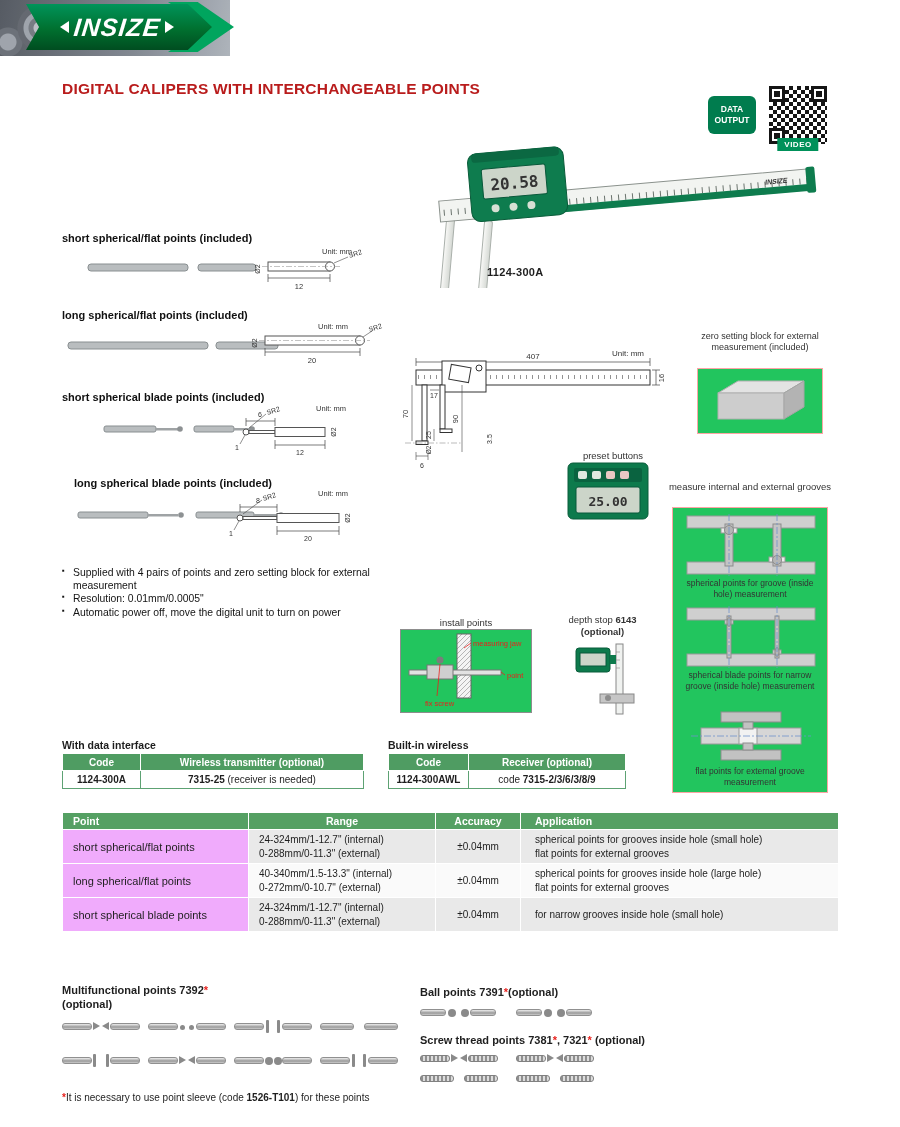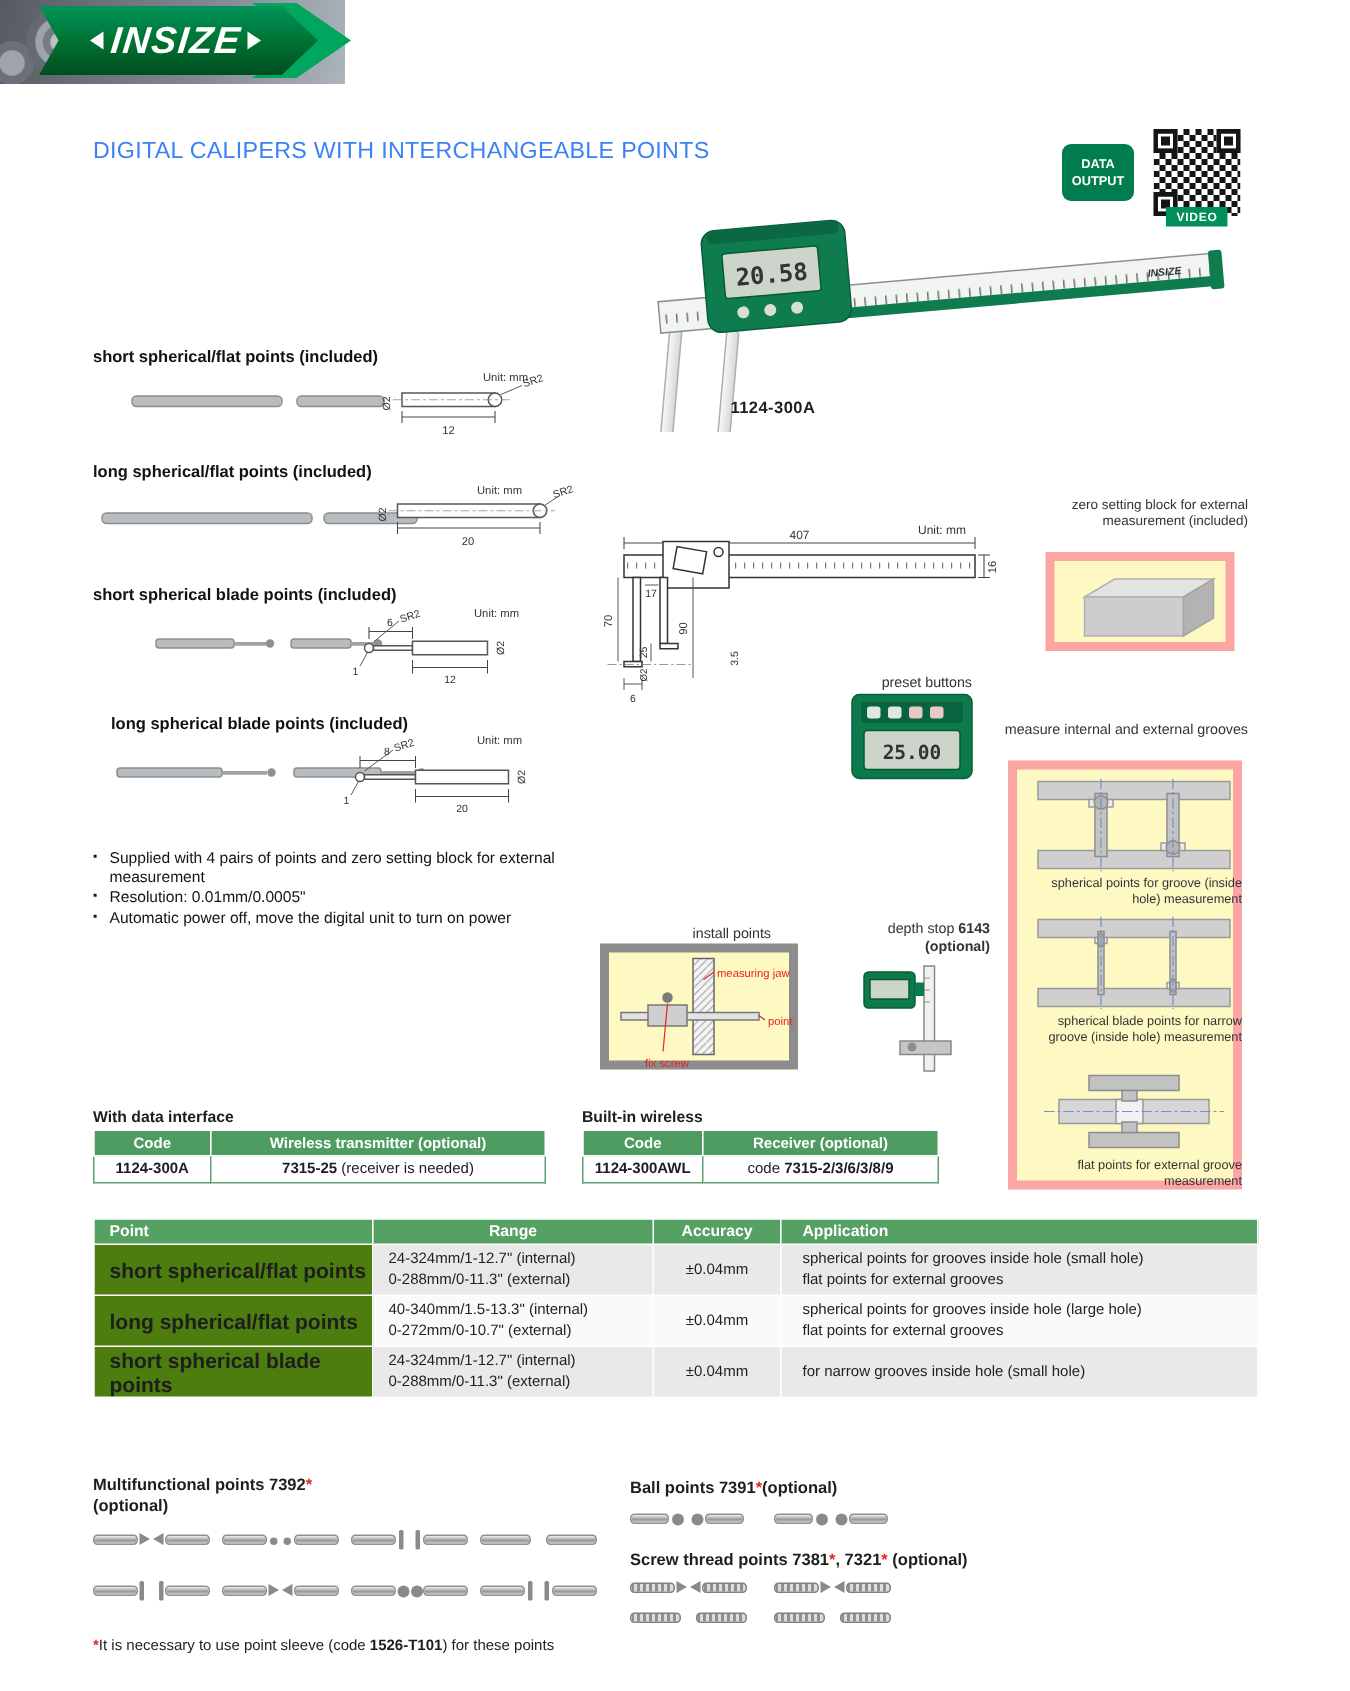--- a/index.html
+++ b/index.html
@@ -20,57 +20,57 @@
     clip-path:polygon(0 0,45% 0,100% 50%,45% 100%,0 100%,55% 50%)}
   .logo-band{position:absolute;left:26px;top:4px;width:186px;height:46px;z-index:2;
     background:linear-gradient(180deg,#00945a 0%,#00702f 55%,#004d20 100%);
     clip-path:polygon(0 0,87% 0,100% 50%,87% 100%,0 100%,7% 50%);
     display:flex;align-items:center;justify-content:center}
   .logo-text{color:#fff;font-size:25px;font-weight:bold;font-style:italic;letter-spacing:1px;transform:skewX(-6deg);padding:0 5px}
   .tri{width:0;height:0;border-top:6px solid transparent;border-bottom:6px solid transparent}
   .tri-l{border-right:9px solid #fff;margin-left:8px}
   .tri-r{border-left:9px solid #fff;margin-right:12px}
 
-  .page-title{position:absolute;left:62px;top:92px;font-size:15.5px;font-weight:normal;letter-spacing:.2px;color:#3b82f6}
+  .page-title{position:absolute;left:62px;top:80px;font-size:15.5px;font-weight:bold;letter-spacing:.2px;color:#b91c1c}
 
   .data-output{position:absolute;left:708px;top:96px;width:48px;height:38px;background:#007c4e;border-radius:6px;
     color:#fff;font-size:8.5px;font-weight:bold;display:flex;flex-direction:column;align-items:center;justify-content:center;line-height:1.35}
   .qr{position:absolute;left:769px;top:86px;width:58px;height:58px;
     background:repeating-conic-gradient(#151515 0 25%,#fff 0 50%) 0 0/8px 8px;outline:3px solid #fff}
   .qr-finder{position:absolute;width:16px;height:16px;background:#fff;border:3px solid #151515;
     box-shadow:inset 0 0 0 2px #fff,inset 0 0 0 6px #151515}
   .qr-finder.tl{left:0;top:0}.qr-finder.tr{right:0;top:0}.qr-finder.bl{left:0;bottom:0}
   .video-badge{position:absolute;left:50%;transform:translateX(-50%);bottom:-7px;background:#00915a;color:#fff;
     font-size:8px;font-weight:bold;letter-spacing:.5px;padding:2px 7px}
 
   .model-label{position:absolute;left:487px;top:266px;font-size:11px;font-weight:bold;letter-spacing:.3px}
 
   .sec-h{position:absolute;font-size:11px;font-weight:bold;color:#111}
-  .cap{position:absolute;font-size:9px;color:#333;line-height:1.25;text-align:right}
+  .cap{position:absolute;font-size:9px;color:#333;line-height:1.25;text-align:center}
 
   .features{position:absolute;left:62px;top:566px;width:332px;list-style:none}
   .features li{font-size:10.4px;line-height:1.27;padding-left:11px;position:relative;color:#141414}
   .features li::before{content:"▪";position:absolute;left:0;top:0;font-size:8px;color:#141414}
 
-  .box{position:absolute;border:6px solid #fca5a5;background:#fef9c3}
+  .box{position:absolute;border:1px solid #fca5a5;background:#22c55e}
 
   .lbl-red{fill:#e8211d}
 
   .mini-title{position:absolute;font-size:10.5px;font-weight:bold}
   .mini-table{position:absolute;border-collapse:collapse;table-layout:fixed}
   .mini-table th{background:#4f9c62;color:#fff;font-weight:bold;font-size:10px;border:1px solid #fff;height:17px;padding:0 4px}
   .mini-table td{border:1px solid #5da273;text-align:center;height:18px;font-size:10px;padding:0 4px;background:#fff}
 
   table.spec{position:absolute;left:62px;top:812px;width:776px;border-collapse:collapse;table-layout:fixed}
   .spec th{background:#55a063;color:#fff;font-size:10.5px;font-weight:bold;height:17px;border:1px solid #fff}
   .spec th.h-left{text-align:left;padding-left:10px}
   .spec th.h-app{text-align:left;padding-left:14px}
   .spec tr.r{height:34px}
   .spec td{border:1px solid #fff;font-size:10px;vertical-align:middle}
-  .spec td.c-point{background:#4d7c0f;font-weight:bold;font-size:14px;padding-left:10px}
+  .spec td.c-point{background:#f0abfc;font-weight:normal;font-size:11px;padding-left:10px}
   .spec tr.odd td.c-data{background:#e9e9e9}
   .spec tr.even td.c-data{background:#fafafa}
   .spec .rline{padding-left:10px;line-height:1.35}
   .spec .aline{padding-left:14px;line-height:1.35}
   .spec td.c-acc{text-align:center}
 
   .opt-label{position:absolute;font-size:11px;font-weight:bold}
   .ppair{position:absolute;width:78px;height:13px}
   .rodbar{position:absolute;top:3px;height:7px;border-radius:3px;border:1px solid #909090;
     background:linear-gradient(180deg,#eee,#999 60%,#ccc)}

